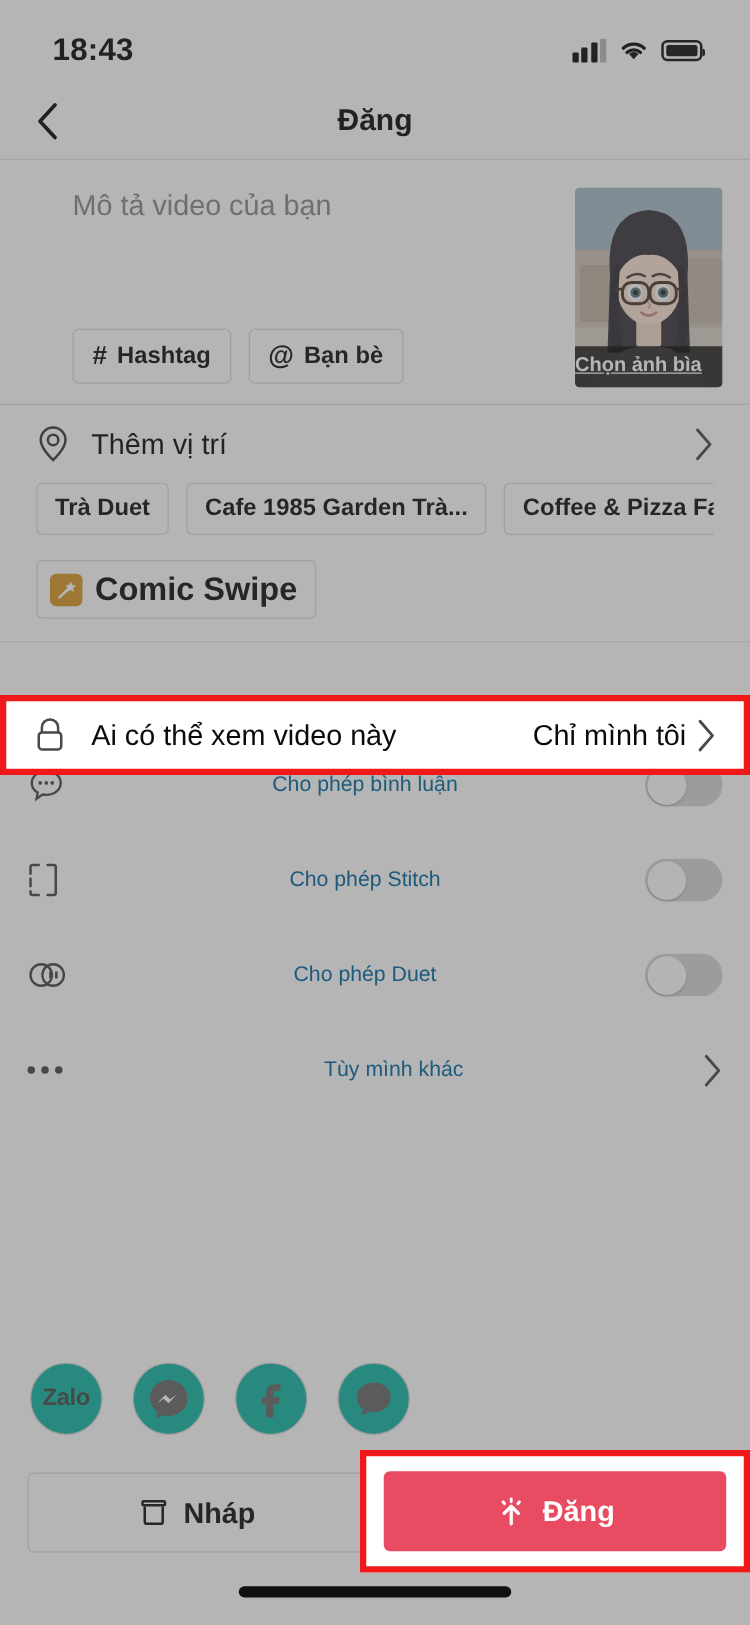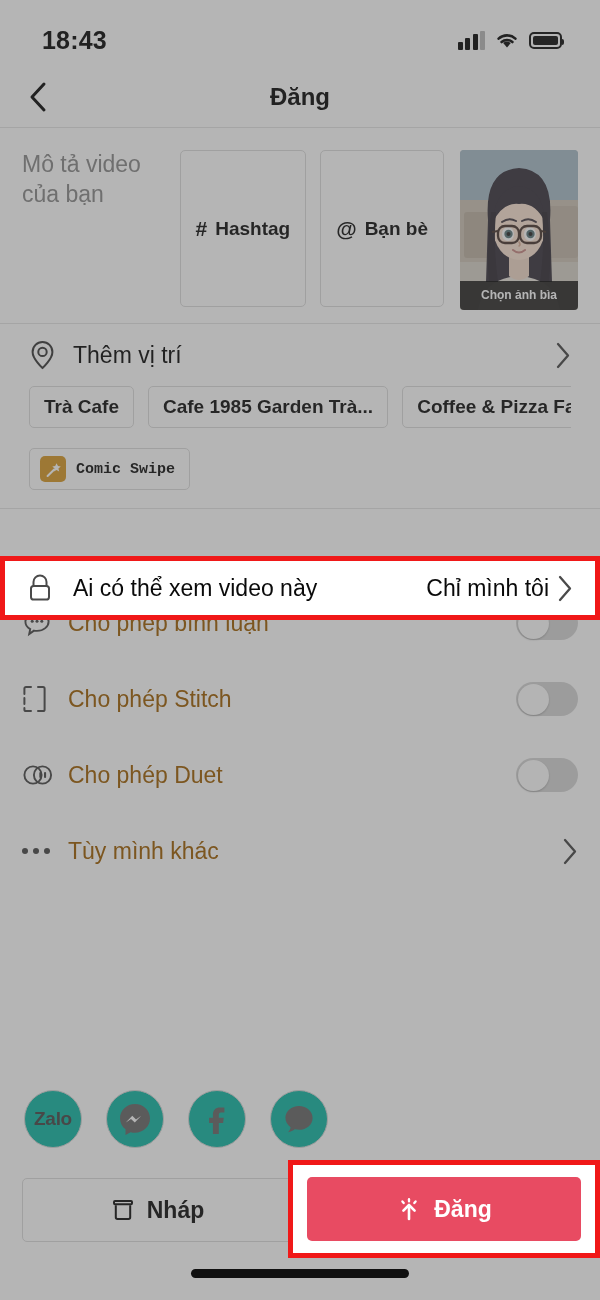--- a/index.html
+++ b/index.html
@@ -91,21 +91,21 @@
   }
 
   
   .desc-block {
     background: #ffffff;
     padding: 22px 22px 16px 22px;
     display: flex;
     border-bottom: 1px solid #e4e4e4;
     height: 196px;
   }
-  .desc-left { flex: 1; display: flex; flex-direction: row; justify-content: space-between; }
+  .desc-left { flex: 1; display: flex; flex-direction: column; justify-content: space-between; margin-left: 36px; }
   .desc-placeholder {
     font-size: 23px;
     color: #8b8b8b;
     line-height: 1.3;
   }
   .chip-row-inline { display: flex; gap: 14px; }
   .mini-chip {
     border: 1px solid #dcdcdc;
     border-radius: 5px;
     padding: 9px 15px;
@@ -128,24 +128,25 @@
     overflow: hidden;
     position: relative;
     flex: 0 0 auto;
   }
   .thumb svg { display: block; width: 100%; height: 100%; }
   .thumb-label {
     position: absolute;
     left: 0; right: 0; bottom: 0;
     background: rgba(10,10,10,0.82);
     color: #fff;
-    font-size: 12px;
+    font-size: 16px;
     font-weight: 600;
-    text-align: center;
+    text-align: left;
     padding: 7px 0 8px 0;
+    text-decoration: underline;
   }
 
   
   .loc-block {
     background: #ffffff;
     padding: 0 29px;
     border-bottom: 1px solid #e4e4e4;
   }
   .row {
     display: flex;
@@ -191,31 +192,31 @@
     align-items: center;
     gap: 10px;
     background: #fff;
   }
   .effect-icon {
     width: 26px; height: 26px;
     background: #d79a2b;
     border-radius: 5px;
     display: flex; align-items: center; justify-content: center;
   }
-  .effect-label { font-size: 15px; font-weight: 600; color: #111; font-family: Liberation Mono, monospace; }
+  .effect-label { font-size: 26px; font-weight: 600; color: #111; }
 
   
   .settings { background: #ffffff; padding: 0 22px; }
   .setting-row {
     display: flex;
     align-items: center;
     height: 76px;
   }
   .setting-row .ico { width: 46px; flex: 0 0 46px; display: flex; align-items: center; }
-  .setting-row .lbl { flex: 1; font-size: 23px; color: #a16207; }
+  .setting-row .lbl { flex: 1; font-size: 17px; color: #0369a1; text-align: center; }
   .setting-row .val { font-size: 23px; color: #0a0a0a; padding-right: 8px; }
 
   .toggle {
     width: 62px; height: 34px;
     border-radius: 17px;
     background: #d6d6d6;
     position: relative;
     flex: 0 0 auto;
   }
   .toggle .knob {
@@ -429,21 +430,21 @@
         </div>
         <div class="lbl">Thêm vị trí</div>
         <div class="chev">
           <svg width="16" height="27" viewBox="0 0 16 27">
             <path d="M3 2 L13 13.5 L3 25" stroke="#4a4a4a" stroke-width="2.3" fill="none" stroke-linecap="round" stroke-linejoin="round"></path>
           </svg>
         </div>
       </div>
 
       <div class="chip-scroller">
-        <div class="chip">Trà Cafe</div>
+        <div class="chip">Trà Duet</div>
         <div class="chip">Cafe 1985 Garden Trà...</div>
         <div class="chip">Coffee &amp; Pizza Faceb...</div>
 
       </div>
 
       <div class="chip-row2">
         <div class="effect-chip">
           <span class="effect-icon">
             <svg width="17" height="17" viewBox="0 0 17 17">
               <path d="M11.5 2.2 L13 5 L15.8 5.6 L13.4 7.6 L14.2 10.6 L11.5 9 L8.9 10.6 L9.6 7.6 L7.3 5.6 L10.2 5 Z" fill="#ffffff"></path>

